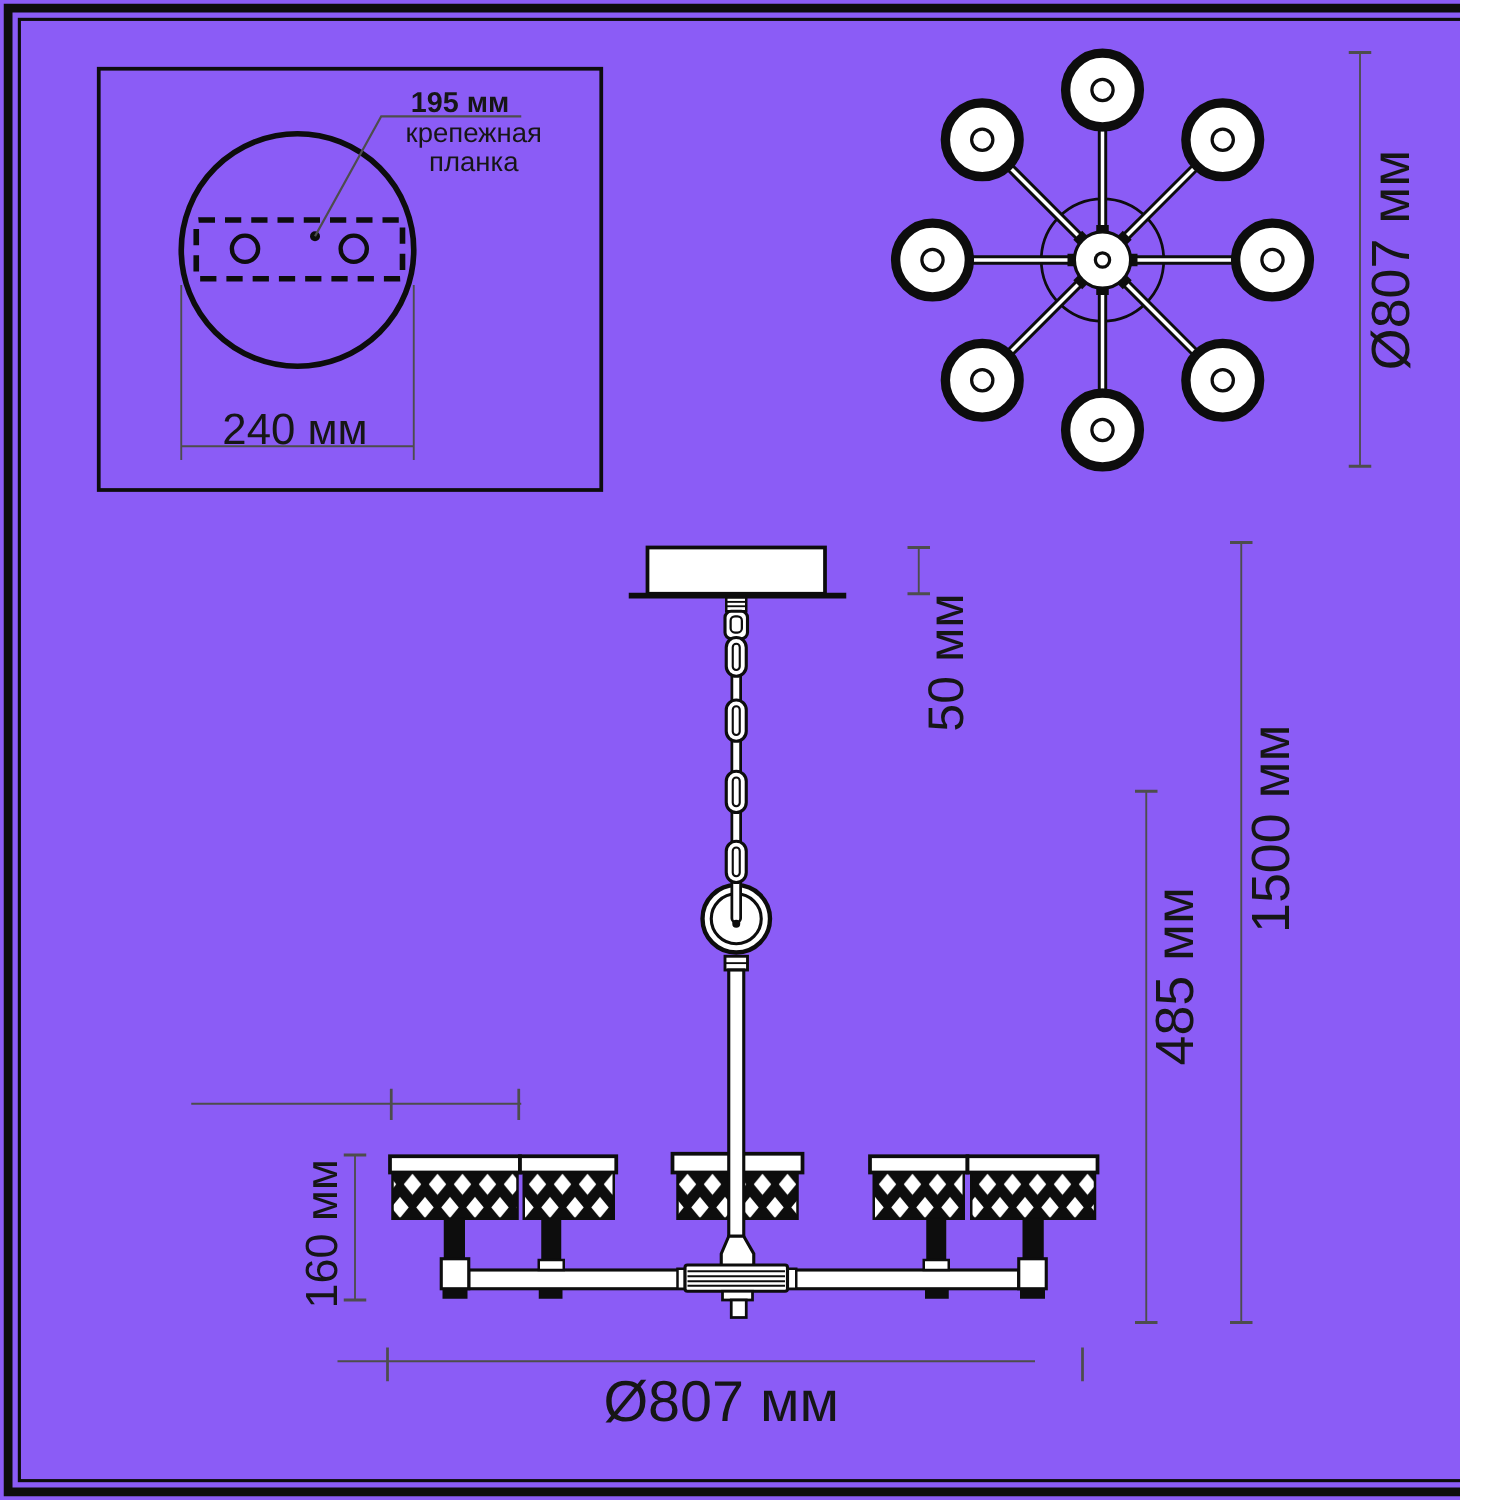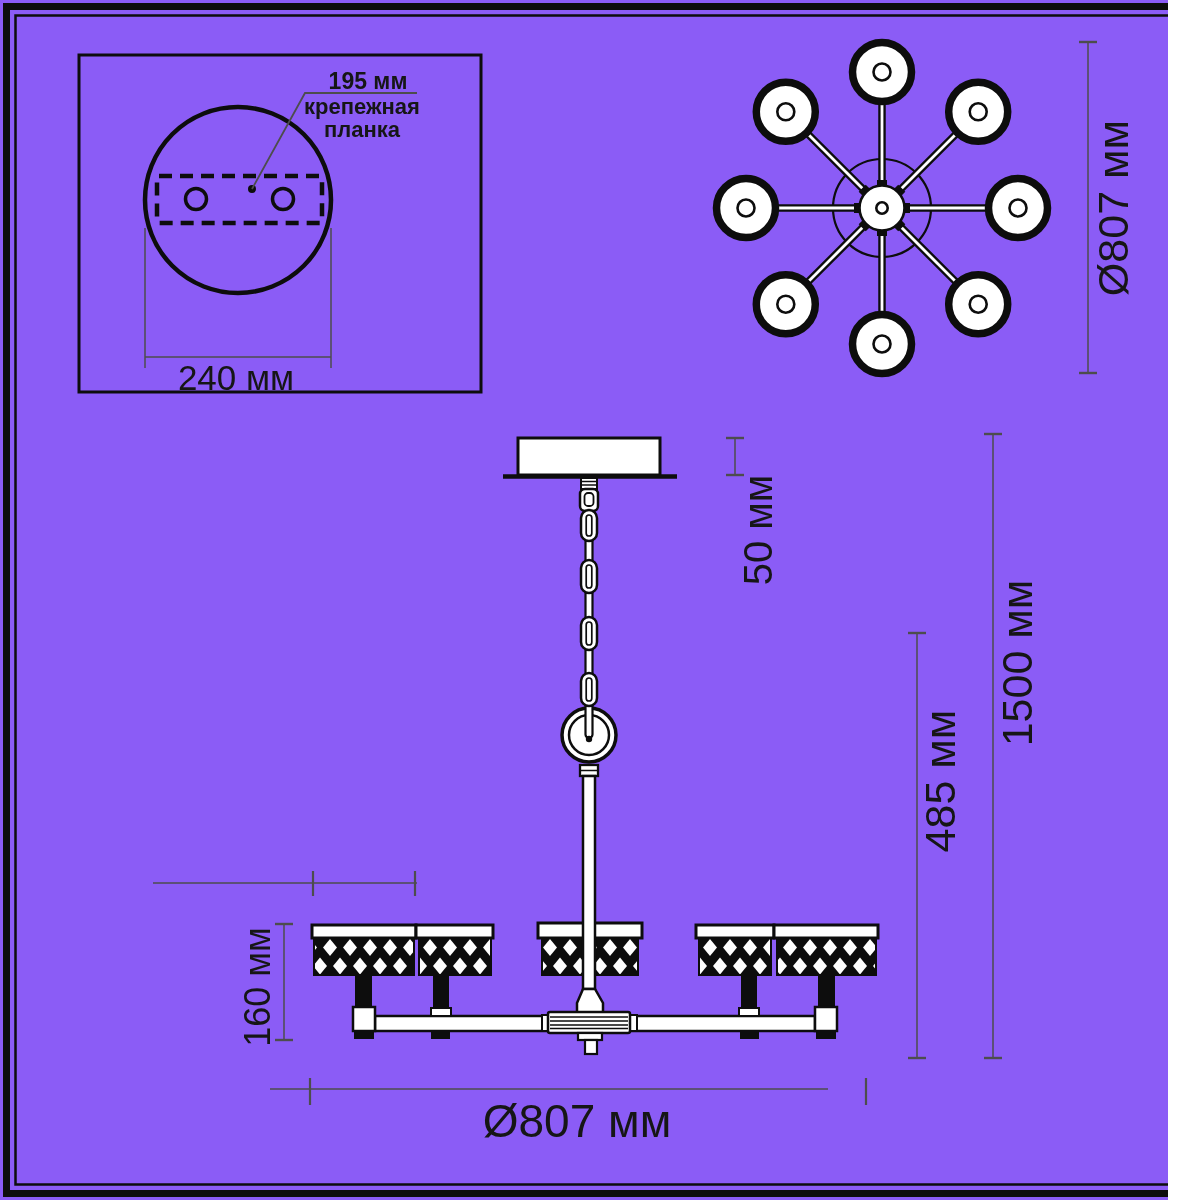--- a/index.html
+++ b/index.html
@@ -3,22 +3,22 @@
 <meta charset="utf-8">
 <style>
   html,body{margin:0;padding:0;background:#fff;}
   #stage{position:relative;width:1168px;height:1200px;background:#8b5cf6;overflow:hidden;
          font-family:"Liberation Sans", sans-serif;color:#1a1a1a;}
   #lineart{position:absolute;left:0;top:0;}
   .txt{position:absolute;transform:translate(-50%,-50%);white-space:nowrap;color:#161616;
        line-height:1.02;text-align:center;}
   .rot{transform:translate(-50%,-50%) rotate(-90deg);}
   .f-small{font-size:23px;font-weight:bold;}
-  .f-plate{font-size:22px;font-weight:bold;line-height:1.05;}
-  .f-240{font-size:35px;margin-top:34px;}
+  .f-plate{font-size:22px;font-weight:normal;line-height:1.05;margin-left:17px;}
+  .f-240{font-size:35px;}
   .f-36{font-size:36px;}
   .f-40{font-size:40px;}
   .f-43{font-size:43px;}
   .f-46{font-size:46px;}
   .lbl-line{display:block;}
 </style>
 </head>
 <body>
 
 <div id="stage">

